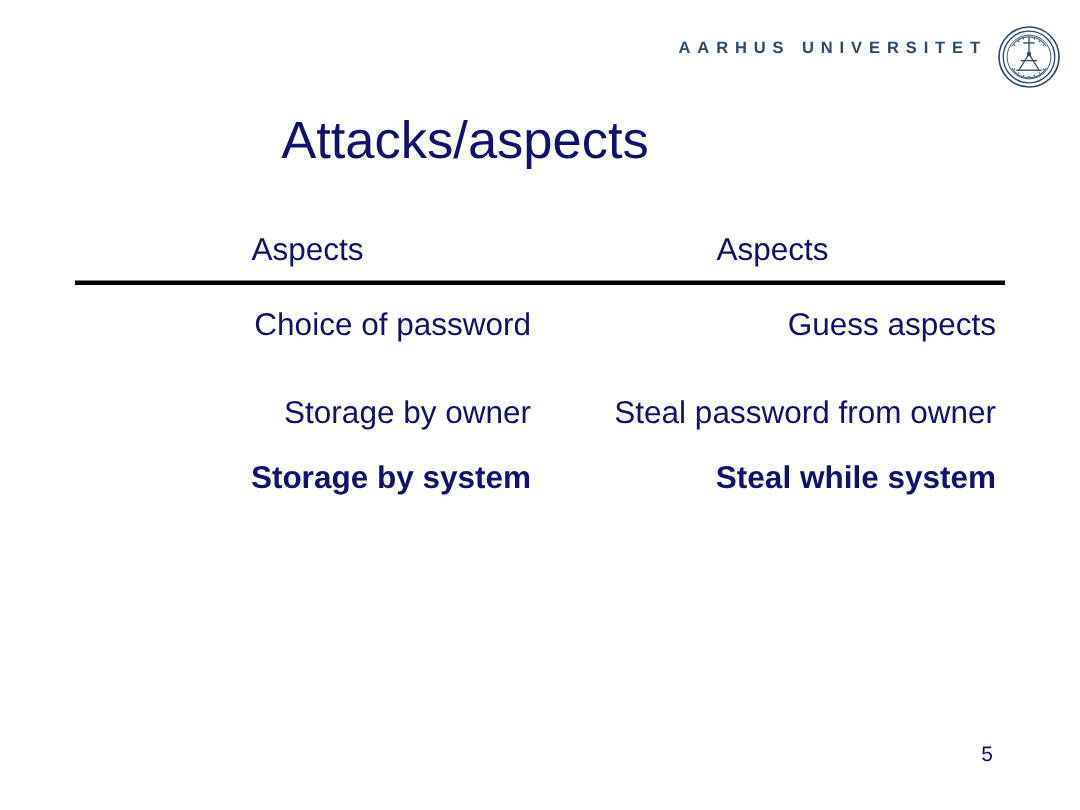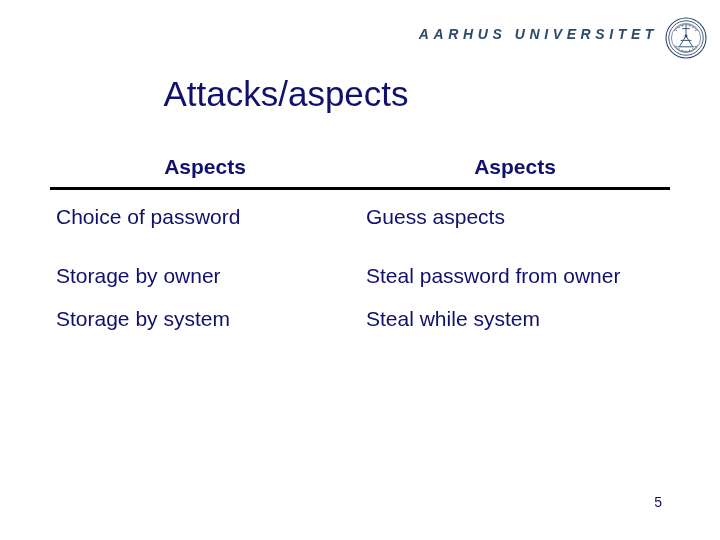--- a/index.html
+++ b/index.html
@@ -21,89 +21,89 @@
     top: 0;
     left: 0;
     width: 720px;
     height: 68px;
   }
   .brand-wordmark {
     position: absolute;
     right: 62px;
     top: 26px;
     font-family: "Liberation Sans", sans-serif;
-    font-size: 14px;
+    font-size: 11px;
     font-weight: bold;
     letter-spacing: 4.6px;
     color: #2d4a6b;
     white-space: nowrap;
-    font-style: italic;
   }
   .brand-seal {
     position: absolute;
     right: 12px;
     top: 16px;
     width: 44px;
     height: 44px;
   }
 
   
   .slide-title {
     position: absolute;
     top: 74px;
     left: 0;
     width: 572px;
     text-align: center;
     font-size: 35px;
     color: #10106e;
     letter-spacing: 0px;
     white-space: nowrap;
+    padding-left: 24px;
   }
 
   
   .table-wrap {
     position: absolute;
     top: 155px;
     left: 50px;
     width: 620px;
   }
   .tbl {
     width: 100%;
     border-collapse: collapse;
     table-layout: fixed;
   }
   .tbl th {
     font-size: 21px;
-    font-weight: bold;
+    font-weight: normal;
     color: #10106e;
     text-align: center;
     padding: 0 0 8px 0;
     vertical-align: top;
   }
   .hrule-row td {
     padding: 0;
     height: 3px;
   }
   .hrule {
     height: 3px;
     background: #000000;
     width: 100%;
   }
   .tbl td.cell {
     font-size: 21px;
     color: #10106e;
-    text-align: left;
+    text-align: right;
     vertical-align: top;
     padding: 12px 6px 10px 6px;
     line-height: 1.2;
   }
   .tbl tr.row-1 td.cell { padding-top: 14px; padding-bottom: 24px; }
   .tbl tr.row-2 td.cell { padding-top: 10px; padding-bottom: 8px; }
   .tbl tr.row-3 td.cell { padding-top: 10px; padding-bottom: 8px; }
-  .tbl tr.row-4 td.cell { padding-top: 10px; padding-bottom: 6px; }
+  .tbl tr.row-4 td.cell { padding-top: 10px; padding-bottom: 6px; font-weight: bold; }
 
   .col-left  { width: 50%; }
   .col-right { width: 50%; }
 
   
   .page-number {
     position: absolute;
     right: 58px;
     bottom: 30px;
     font-size: 14px;

